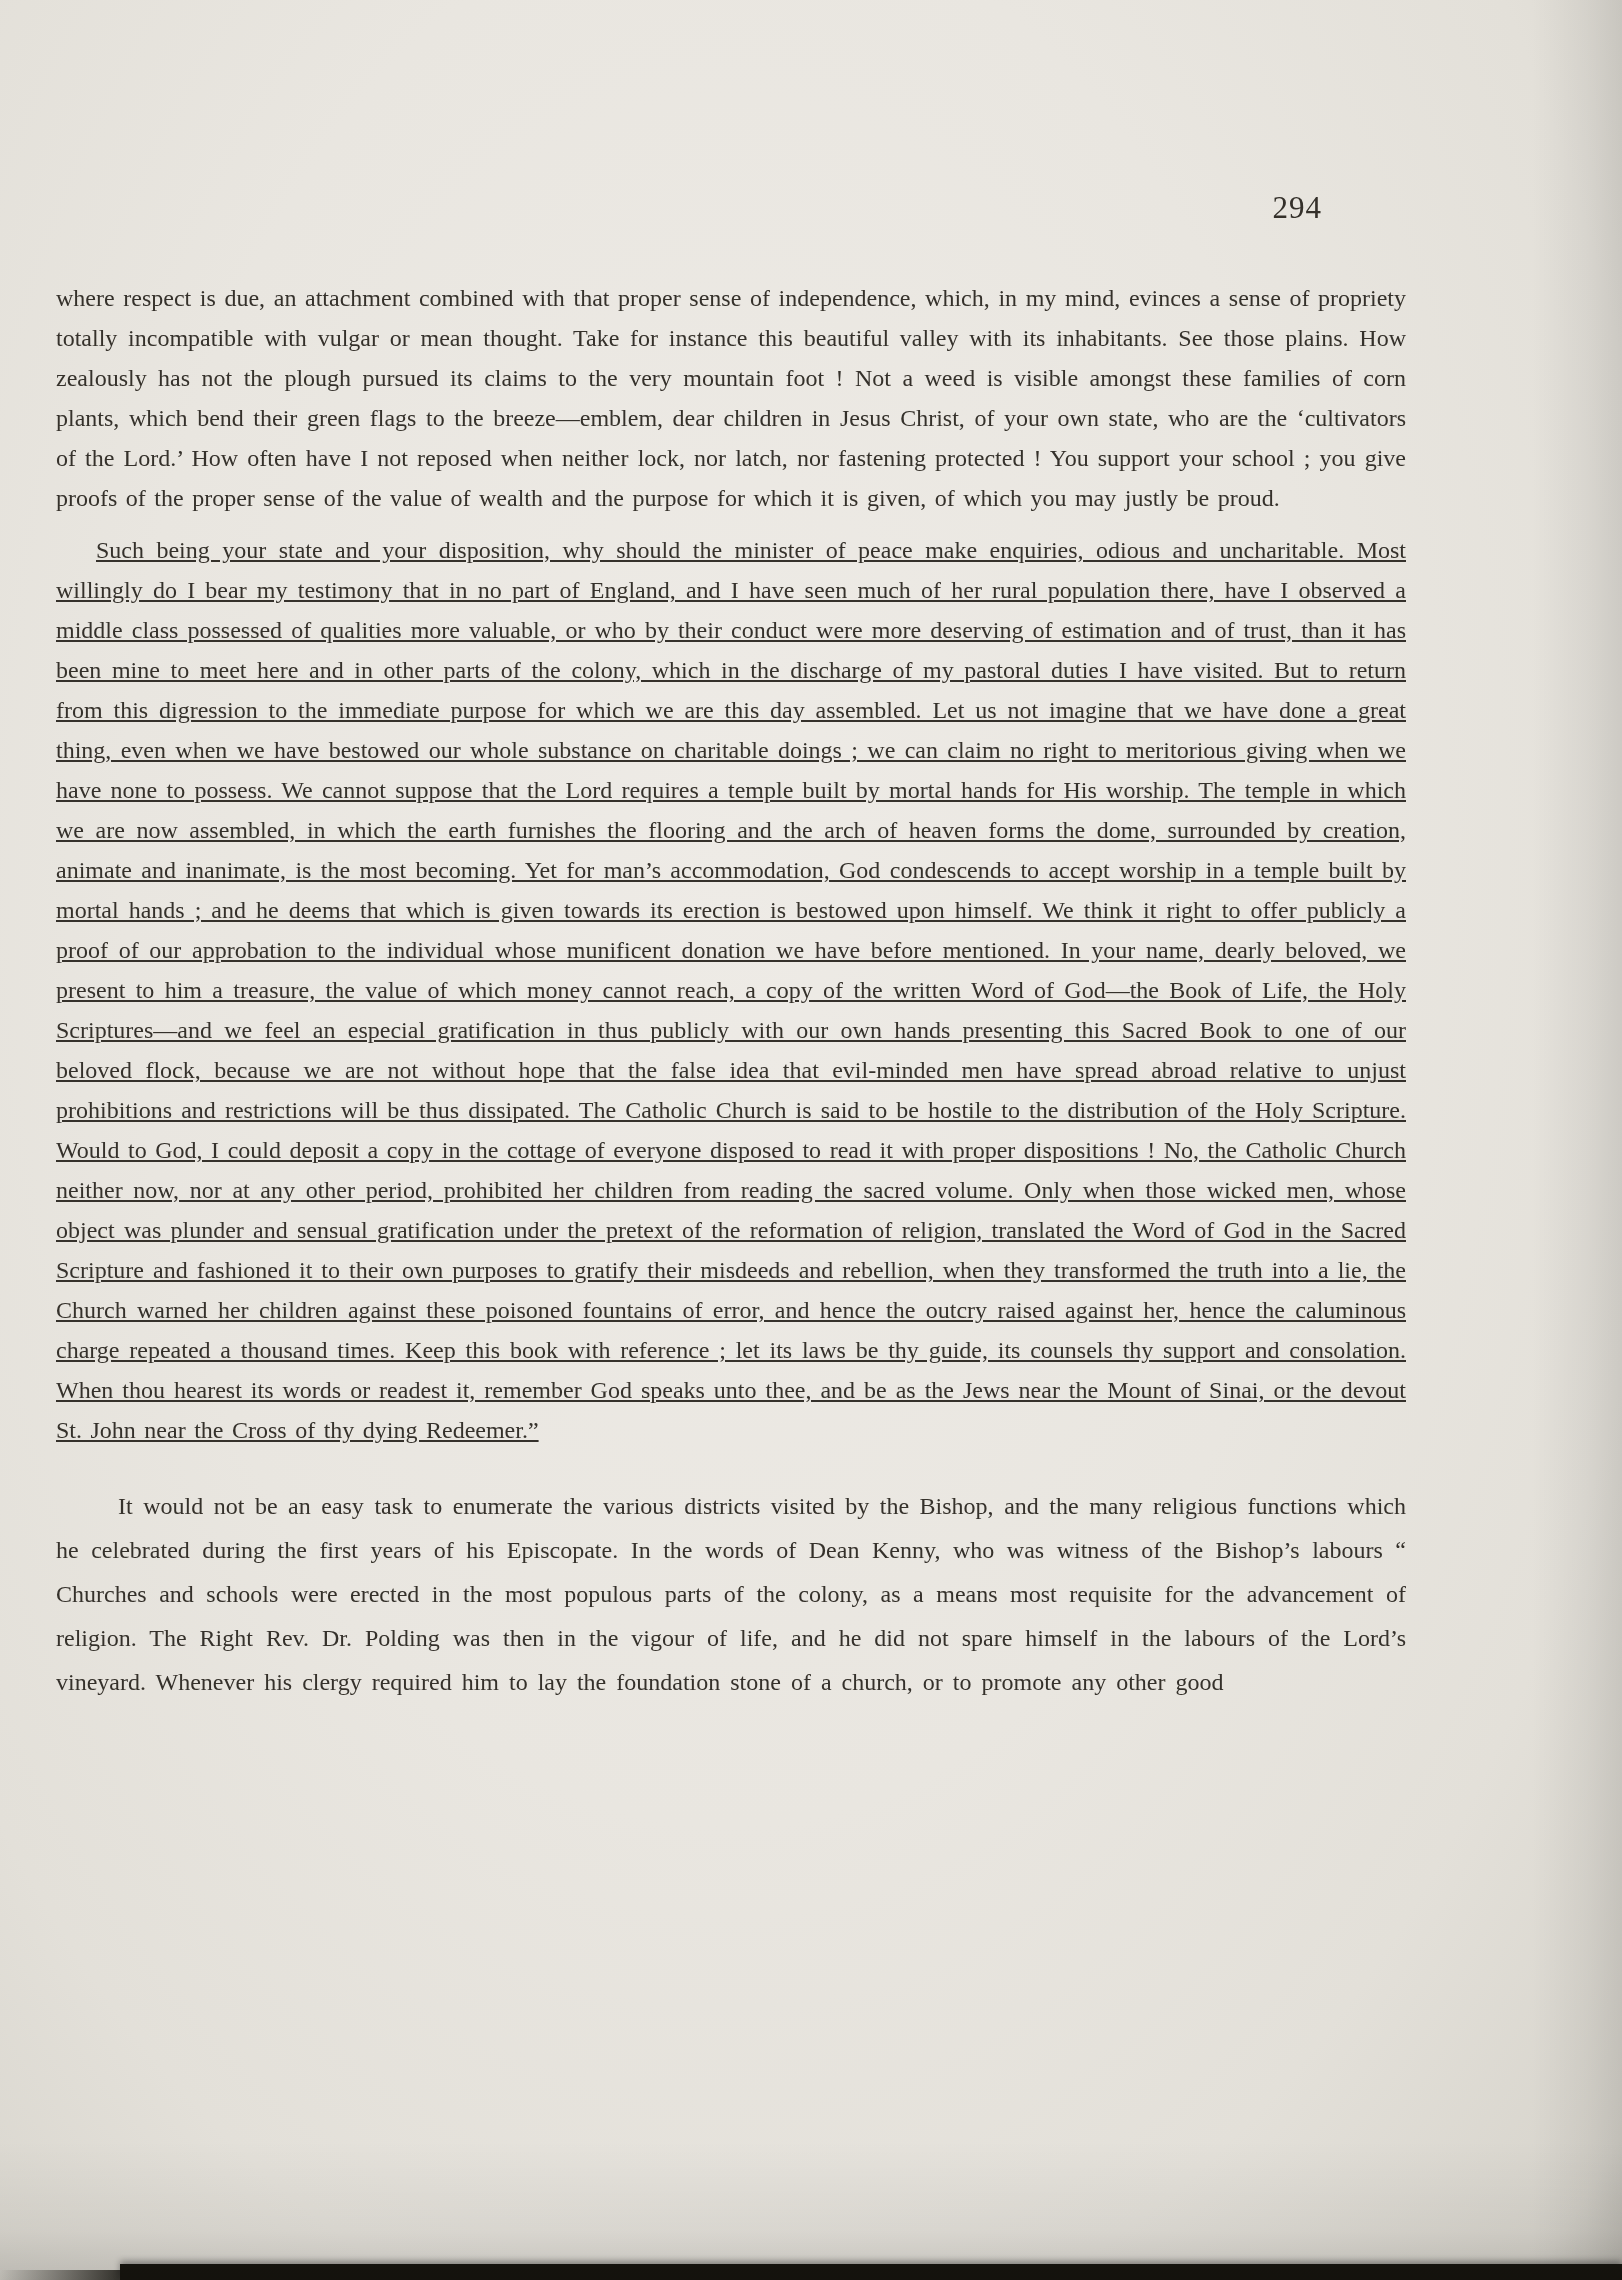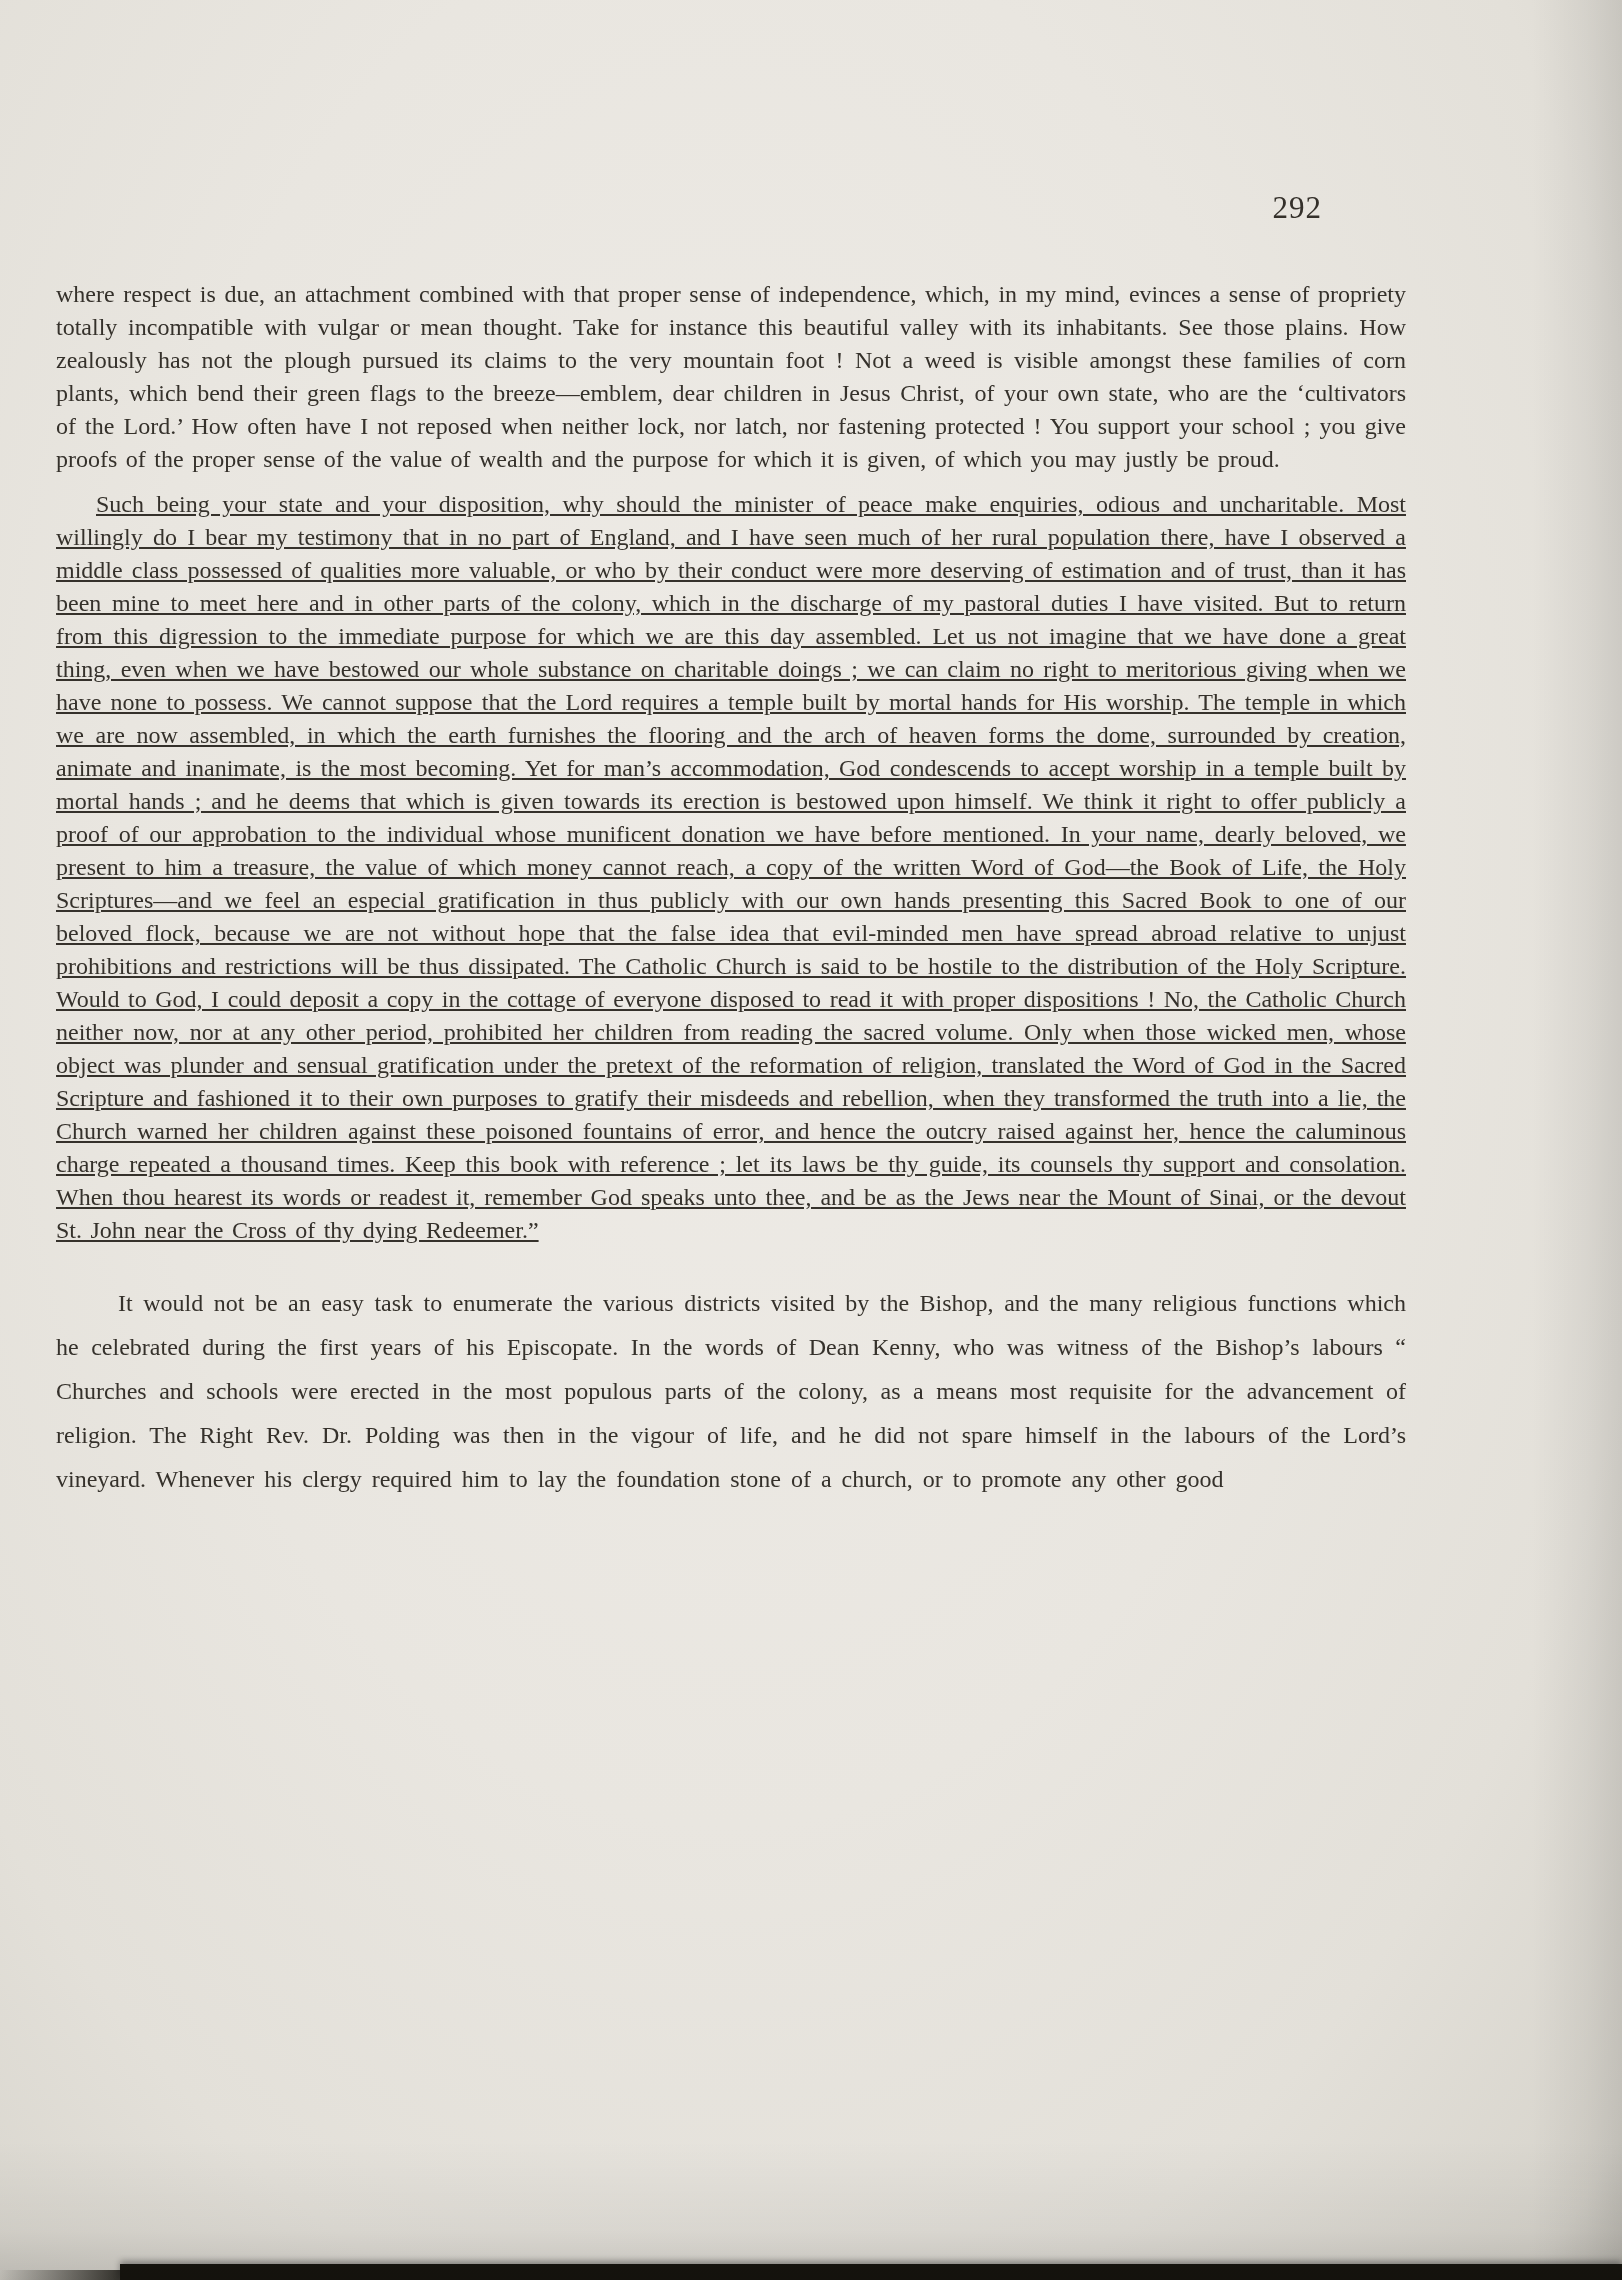--- a/index.html
+++ b/index.html
@@ -81,21 +81,21 @@
     position: absolute;
     right: 84px;
     top: -6px;
     font-size: 31px;
     letter-spacing: 1px;
     color: #34302a;
   }
 
   p.quote {
     font-size: 24px;
-    line-height: 33px;
+    line-height: 40px;
     text-align: justify;
     margin: 0 0 12px 0;
     word-spacing: 2.5px;
     color: #35312b;
   }
   p.quote.indented {
     text-indent: 40px;
     text-decoration: underline;
   }
   p.body-large {
@@ -109,21 +109,21 @@
   }
 </style>
 </head>
 <body>
 
 <div class="page">
 
   <div class="content">
 
     <div class="header-row">
-      <div class="page-number">292</div>
+      <div class="page-number">294</div>
     </div>
 
     <p class="quote">where respect is due, an attachment combined with that proper sense of independence, which, in my mind, evinces a sense of propriety totally incompatible with vulgar or mean thought.  Take for instance this beautiful valley with its inhabitants.  See those plains.  How zealously has not the plough pursued its claims to the very mountain foot !  Not a weed is visible amongst these families of corn plants, which bend their green flags to the breeze—emblem, dear children in Jesus Christ, of your own state, who are the ‘cultivators of the Lord.’  How often have I not reposed when neither lock, nor latch, nor fastening protected !  You support your school ; you give proofs of the proper sense of the value of wealth and the purpose for which it is given, of which you may justly be proud.</p>
 
     <p class="quote indented">Such being your state and your disposition, why should the minister of peace make enquiries, odious and uncharitable.  Most willingly do I bear my testimony that in no part of England, and I have seen much of her rural population there, have I observed a middle class possessed of qualities more valuable, or who by their conduct were more deserving of estimation and of trust, than it has been mine to meet here and in other parts of the colony, which in the discharge of my pastoral duties I have visited.  But to return from this digression to the immediate purpose for which we are this day assembled.  Let us not imagine that we have done a great thing, even when we have bestowed our whole substance on charitable doings ; we can claim no right to meritorious giving when we have none to possess.  We cannot suppose that the Lord requires a temple built by mortal hands for His worship.  The temple in which we are now assembled, in which the earth furnishes the flooring and the arch of heaven forms the dome, surrounded by creation, animate and inanimate, is the most becoming.  Yet for man’s accommodation, God condescends to accept worship in a temple built by mortal hands ; and he deems that which is given towards its erection is bestowed upon himself.   We think it right to offer publicly a proof of our approbation to the individual whose munificent donation we have before mentioned.  In your name, dearly beloved, we present to him a treasure, the value of which money cannot reach, a copy of the written Word of God—the Book of Life, the Holy Scriptures—and we feel an especial gratification in thus publicly with our own hands presenting this Sacred  Book to one of our beloved flock, because we are not without hope that the false idea that evil-minded men have spread abroad relative to unjust prohibitions and restrictions will be thus dissipated.  The Catholic Church is said to be hostile to the distribution of the Holy Scripture.  Would to God, I could deposit a copy in the cottage of everyone disposed to read it with proper dispositions !  No, the Catholic Church neither now, nor at any other period, prohibited her children from reading the sacred volume.   Only when those wicked men, whose object was plunder and sensual gratification under the pretext of the reformation of religion, translated the Word of God in the Sacred Scripture and fashioned it to their own purposes to gratify their misdeeds and rebellion, when they transformed the truth into a lie, the Church warned her children against these poisoned fountains of error, and hence the outcry raised against her, hence the caluminous charge repeated a thousand times.   Keep this book with reference ; let its laws be thy guide, its counsels thy support and consolation.  When thou hearest its words or readest it, remember God speaks unto thee, and be as the Jews near the Mount of Sinai, or the devout St. John near the Cross of thy dying Redeemer.”</p>
 
     <p class="body-large">It would not be an easy task to enumerate the various districts visited by the Bishop, and the many religious functions which he celebrated during the first years of his Episcopate.  In the words of Dean Kenny, who was witness of the Bishop’s labours “ Churches and schools were erected in the most populous parts of the colony, as a means most requisite for the advancement of religion.  The Right Rev. Dr. Polding was then in the vigour of life, and he did not spare himself in the labours of the Lord’s vineyard.  Whenever his clergy required him to lay the foundation stone of a church, or to promote any other good</p>
 
   </div>
 

